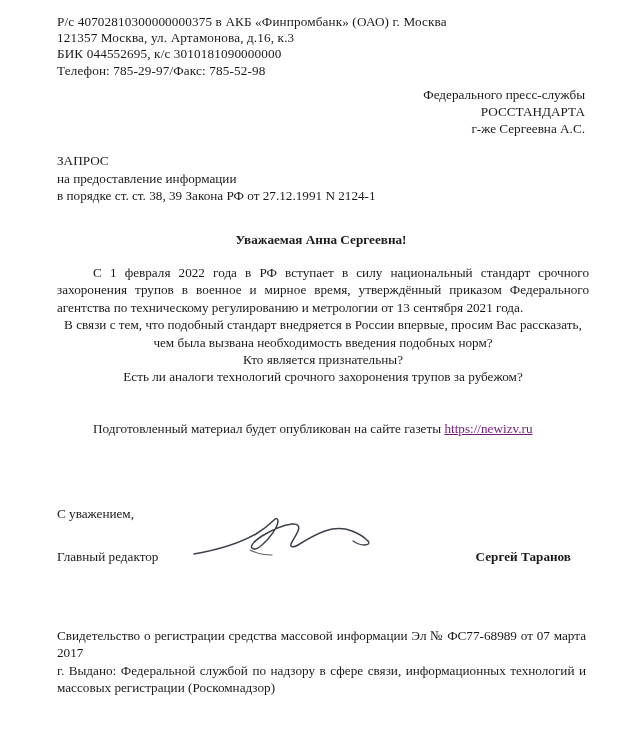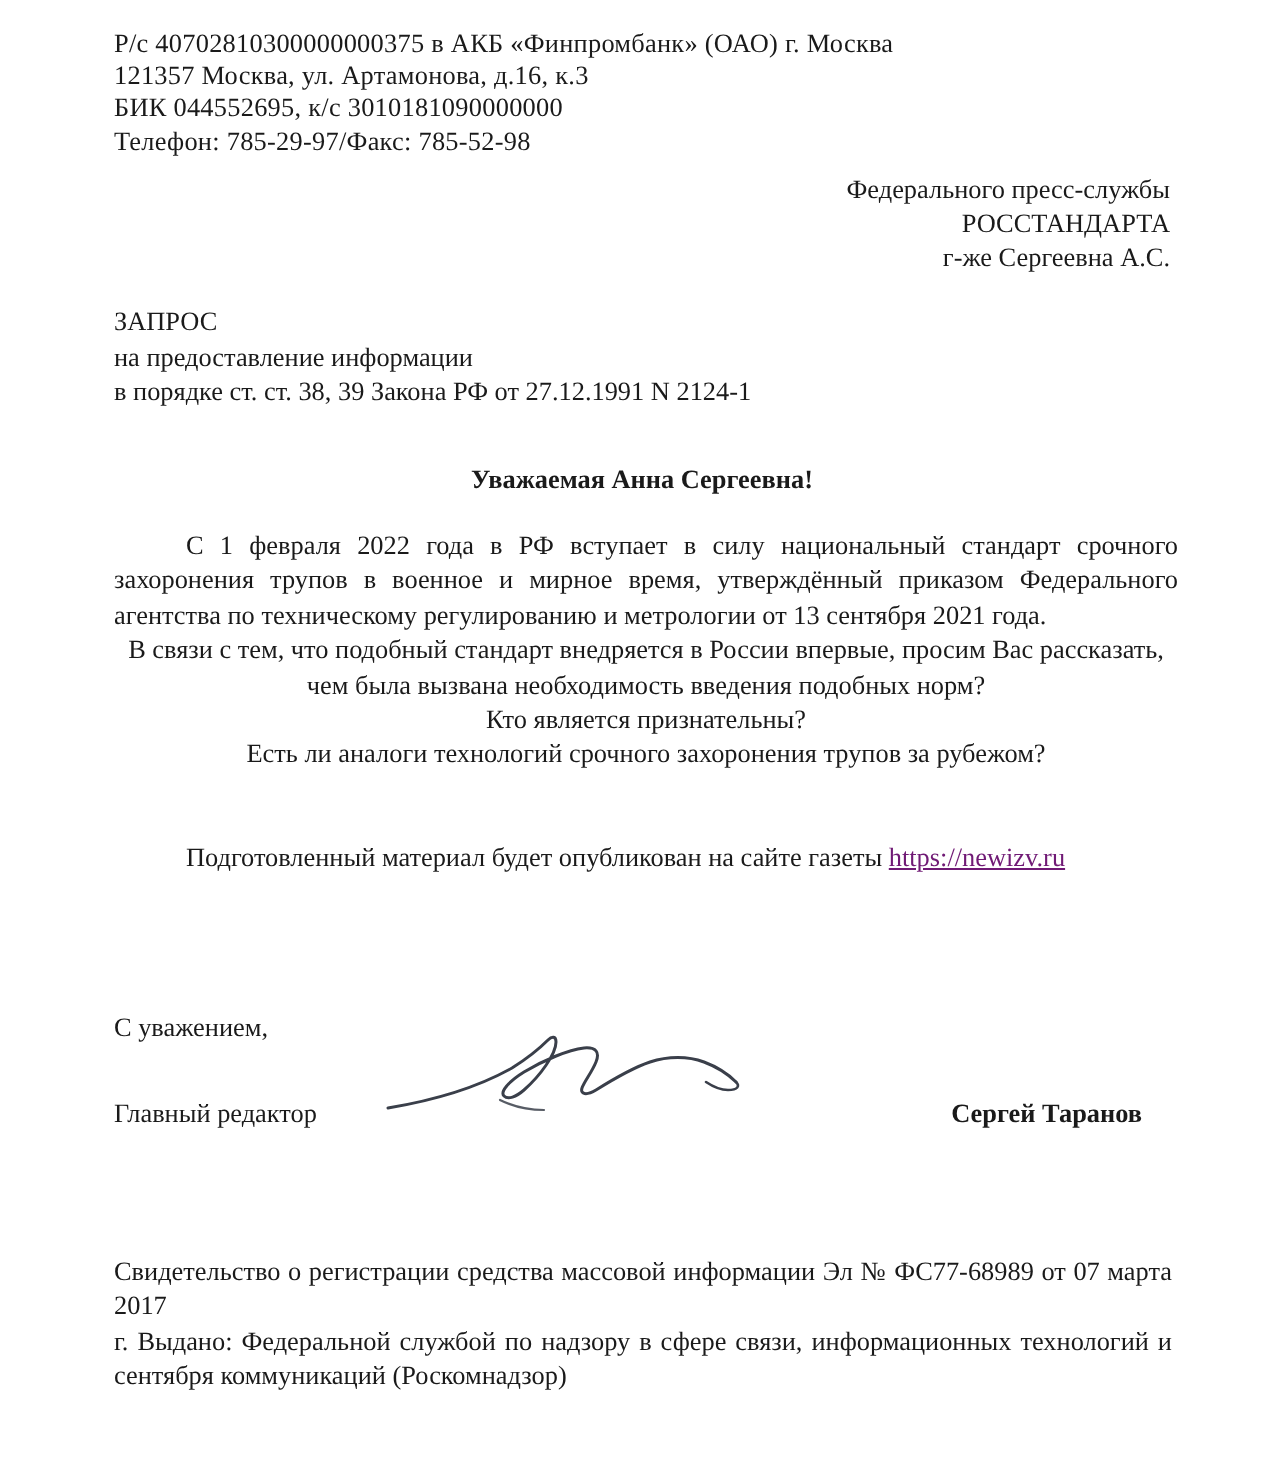--- a/index.html
+++ b/index.html
@@ -186,16 +186,16 @@
           <path d="M176 27 C 178 29, 177 31, 172 31 C 168 31, 164 29, 161 27" stroke-width="1.3"></path>
           <path d="M58 36 C 64 39, 72 41, 80 41" stroke-width="1.1" opacity="0.85"></path>
         </g>
       </svg>
     </div>
   </div>
 
   <div class="footer">
     <span class="just-line">Свидетельство о регистрации средства массовой информации Эл № ФС77-68989 от 07 марта 2017</span>
     <span class="just-line">г. Выдано: Федеральной службой по надзору в сфере связи, информационных технологий и</span>
-    <span>сентября коммуникаций (Роскомнадзор)</span>
+    <span>массовых регистрации (Роскомнадзор)</span>
   </div>
 
 </div>
 
 </body></html>

